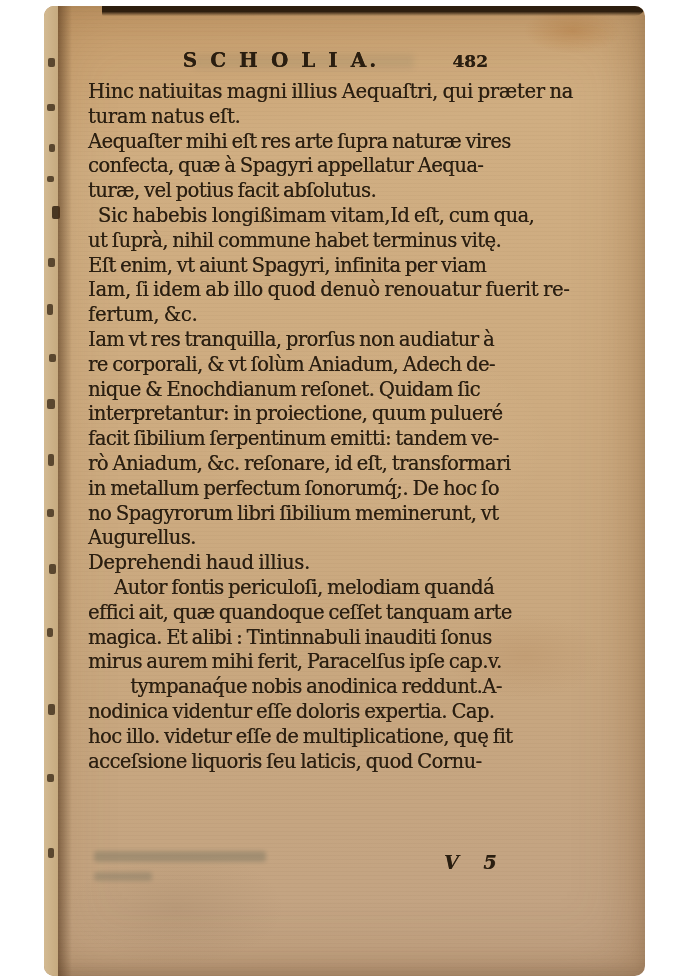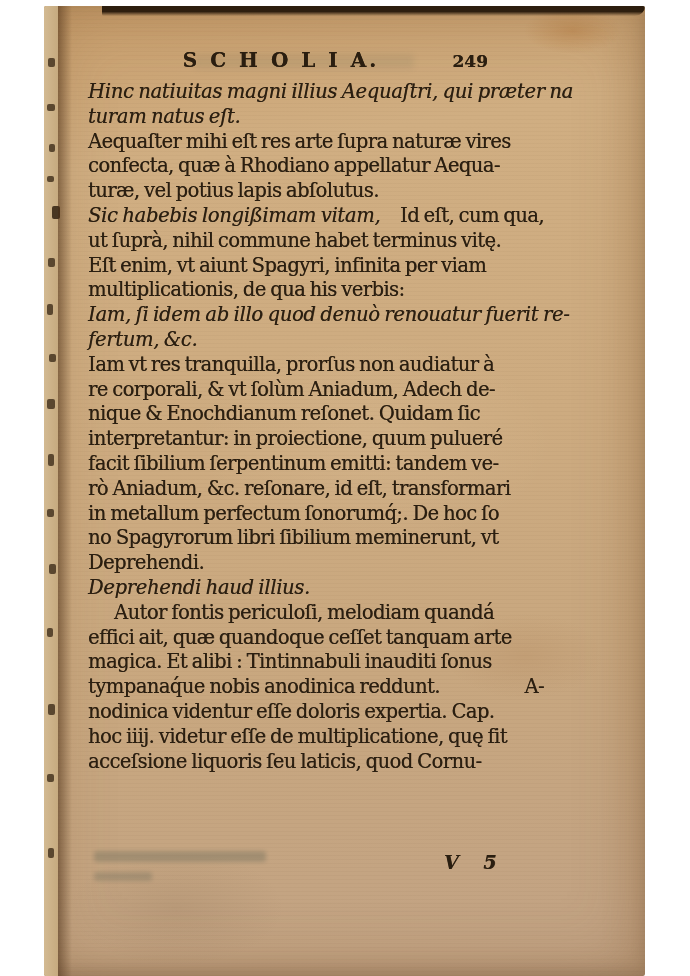--- a/index.html
+++ b/index.html
@@ -11,21 +11,21 @@
     --edge-band:#221508;
     --gutter:#5e3f22;
     --sliver:#d3ba92;
     --mark:#3b2a17;
   }
   *{margin:0;padding:0;box-sizing:border-box;}
   html,body{width:690px;height:976px;background:var(--margin-white);overflow:hidden;}
   .stage{position:relative;width:690px;height:976px;background:var(--margin-white);
          font-family:"DejaVu Serif","Liberation Serif",serif;}
   .page{position:absolute;left:44px;top:6px;width:601px;height:970px;overflow:hidden;
-        border-radius:2px;
+        border-radius:10px;
         background-image:
           radial-gradient(ellipse 70px 34px at 88% 2.5%, rgba(170,100,35,.30), transparent 70%),
           radial-gradient(ellipse 110px 60px at 80% 67%, rgba(150,95,50,.12), transparent 72%),
           radial-gradient(ellipse 150px 80px at 22% 93%, rgba(110,85,60,.12), transparent 72%),
           radial-gradient(ellipse 240px 140px at 55% 45%, rgba(255,235,200,.10), transparent 75%),
           repeating-linear-gradient(0deg, rgba(105,78,48,.045) 0 1px, transparent 1px 4px),
           linear-gradient(172deg, var(--paper-top) 0%, #d0ae82 16%, var(--paper-base) 45%, #c8a77f 68%, var(--paper-bottom) 100%);
         box-shadow: inset 0 0 70px rgba(120,80,40,.30),
                     inset -14px 0 30px rgba(150,110,70,.18),
                     inset 0 -6px 14px rgba(90,70,50,.25);}
@@ -57,23 +57,23 @@
   .header-row{position:absolute;left:44px;top:42px;width:456px;height:30px;color:var(--ink);}
   .header-title{display:block;text-align:center;padding-right:70px;
         font-size:20px;font-weight:bold;letter-spacing:3px;
         text-shadow:0 0 .6px rgba(42,30,16,.95);}
   .page-number{position:absolute;right:56px;top:3px;font-size:17px;font-weight:bold;
         text-shadow:0 0 .6px rgba(42,30,16,.9);}
   .text-column{position:absolute;left:44px;top:74px;width:456px;color:var(--ink);
         font-size:19.5px;line-height:24.8px;letter-spacing:-0.55px;word-spacing:-1.2px;
         text-shadow:.3px .3px .5px rgba(42,30,16,.75);}
   .line{white-space:nowrap;height:24.8px;}
-  .line.split{display:flex;justify-content:space-between;}
+  .line.split{display:flex;justify-content:center;}
   .line.indent{padding-left:26px;}
-  .it{font-style:italic;letter-spacing:-0.3px;}
+  .it{letter-spacing:-0.3px;}
   .ro{font-style:normal;}
   .signature{position:absolute;left:400px;top:845px;color:var(--ink);
         font-style:italic;font-size:19px;font-weight:bold;letter-spacing:9px;
         text-shadow:.3px .3px .6px rgba(42,30,16,.8);text-align:right;}
   .ghost{position:absolute;background:#5c6152;filter:blur(2.2px);border-radius:3px;pointer-events:none;}
   .ghost-1{left:50px;top:845px;width:172px;height:11px;opacity:.32;}
   .ghost-2{left:50px;top:866px;width:58px;height:9px;opacity:.28;}
   .ghost-3{left:150px;top:48px;width:220px;height:15px;opacity:.10;filter:blur(3px);}
 </style>
 </head>
@@ -99,57 +99,57 @@
         <i></i>
         <i></i>
         <i></i>
     </div>
     <div class="gutter-shadow"></div>
 
     <div class="ghost ghost-3"></div>
 
     <div class="header-row">
       <span class="header-title">S C H O L I A.</span>
-      <span class="page-number">249</span>
+      <span class="page-number">482</span>
     </div>
 
     <div class="text-column">
         <div class="line"><span class="it">Hinc natiuitas magni illius Aequaſtri, qui præter na</span></div>
         <div class="line"><span class="it">turam natus eſt.</span></div>
         <div class="line"><span class="ro">Aequaſter mihi eſt res arte ſupra naturæ vires</span></div>
-        <div class="line"><span class="ro">confecta, quæ à Rhodiano appellatur Aequa-</span></div>
-        <div class="line"><span class="ro">turæ, vel potius lapis abſolutus.</span></div>
+        <div class="line"><span class="ro">confecta, quæ à Spagyri appellatur Aequa-</span></div>
+        <div class="line"><span class="ro">turæ, vel potius facit abſolutus.</span></div>
         <div class="line split">
           <span class="it">Sic habebis longißimam vitam,</span>
           <span class="ro">Id eſt, cum qua,</span>
         </div>
         <div class="line"><span class="ro">ut ſuprà, nihil commune habet terminus vitę.</span></div>
         <div class="line"><span class="ro">Eſt enim, vt aiunt Spagyri, infinita per viam</span></div>
-        <div class="line"><span class="ro">multiplicationis, de qua his verbis:</span></div>
         <div class="line"><span class="it">Iam, ſi idem ab illo quod denuò renouatur fuerit re-</span></div>
         <div class="line"><span class="it">fertum, &amp;c.</span></div>
         <div class="line"><span class="ro">Iam vt res tranquilla, prorſus non audiatur à</span></div>
         <div class="line"><span class="ro">re corporali, &amp; vt ſolùm Aniadum, Adech de-</span></div>
         <div class="line"><span class="ro">nique &amp; Enochdianum reſonet. Quidam ſic</span></div>
         <div class="line"><span class="ro">interpretantur: in proiectione, quum pulueré</span></div>
         <div class="line"><span class="ro">facit ſibilium ſerpentinum emitti: tandem ve-</span></div>
         <div class="line"><span class="ro">rò Aniadum, &amp;c. reſonare, id eſt, transformari</span></div>
         <div class="line"><span class="ro">in metallum perfectum ſonorumq́;. De hoc ſo</span></div>
         <div class="line"><span class="ro">no Spagyrorum libri ſibilium meminerunt, vt</span></div>
-        <div class="line"><span class="ro">Deprehendi.</span></div>
+        <div class="line"><span class="ro">Augurellus.</span></div>
         <div class="line"><span class="it">Deprehendi haud illius.</span></div>
         <div class="line indent"><span class="ro">Autor fontis periculoſi, melodiam quandá</span></div>
         <div class="line"><span class="ro">effici ait, quæ quandoque ceſſet tanquam arte</span></div>
         <div class="line"><span class="ro">magica. Et alibi : Tintinnabuli inauditi ſonus</span></div>
+        <div class="line"><span class="ro">mirus aurem mihi ferit, Paracelſus ipſe cap.v.</span></div>
         <div class="line split">
           <span class="ro">tympanaq́ue nobis anodinica reddunt.</span>
           <span class="ro">A-</span>
         </div>
         <div class="line"><span class="ro">nodinica videntur eſſe doloris expertia. Cap.</span></div>
-        <div class="line"><span class="ro">hoc iiij. videtur eſſe de multiplicatione, quę fit</span></div>
+        <div class="line"><span class="ro">hoc illo. videtur eſſe de multiplicatione, quę fit</span></div>
         <div class="line"><span class="ro">acceſsione liquoris ſeu laticis, quod Cornu-</span></div>
       </div>
 
     <div class="signature">V 5</div>
 
     <div class="ghost ghost-1"></div>
     <div class="ghost ghost-2"></div>
   </div>
 </div>
 

